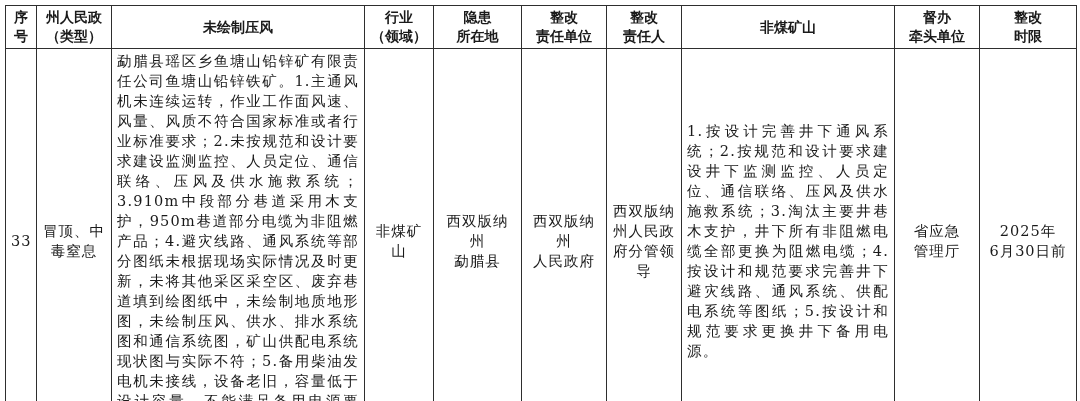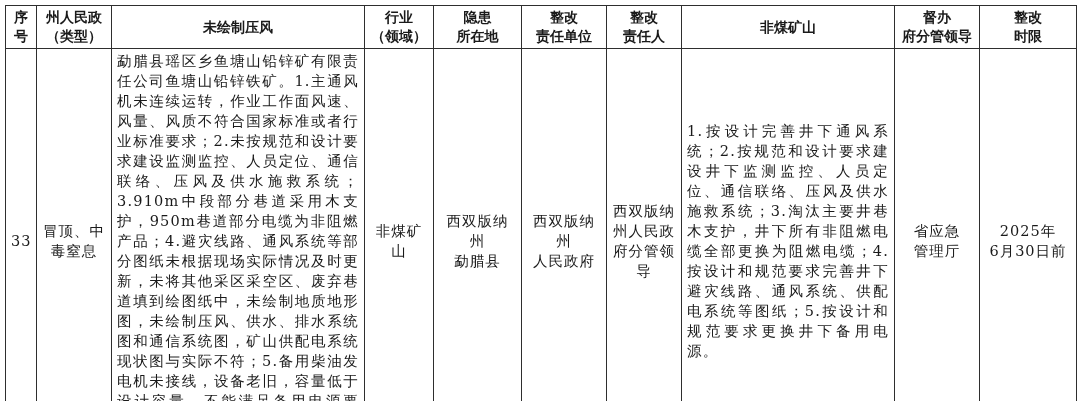--- a/index.html
+++ b/index.html
@@ -87,21 +87,21 @@
         <th>行业
 （领域）</th>
         <th>隐患
 所在地</th>
         <th>整改
 责任单位</th>
         <th>整改
 责任人</th>
         <th>非煤矿山</th>
         <th>督办
-府分管领导</th>
+牵头单位</th>
         <th>整改
 时限</th>
       </tr>
     </thead>
     <tbody>
       <tr>
         <td class="center">33</td>
         <td class="center pre">冒顶、中
 毒窒息</td>
         <td class="justify">勐腊县瑶区乡鱼塘山铅锌矿有限责任公司鱼塘山铅锌铁矿。1.主通风机未连续运转，作业工作面风速、风量、风质不符合国家标准或者行业标准要求；2.未按规范和设计要求建设监测监控、人员定位、通信联络、压风及供水施救系统；3.910m中段部分巷道采用木支护，950m巷道部分电缆为非阻燃产品；4.避灾线路、通风系统等部分图纸未根据现场实际情况及时更新，未将其他采区采空区、废弃巷道填到绘图纸中，未绘制地质地形图，未绘制压风、供水、排水系统图和通信系统图，矿山供配电系统现状图与实际不符；5.备用柴油发电机未接线，设备老旧，容量低于设计容量，不能满足备用电源要求。</td>

